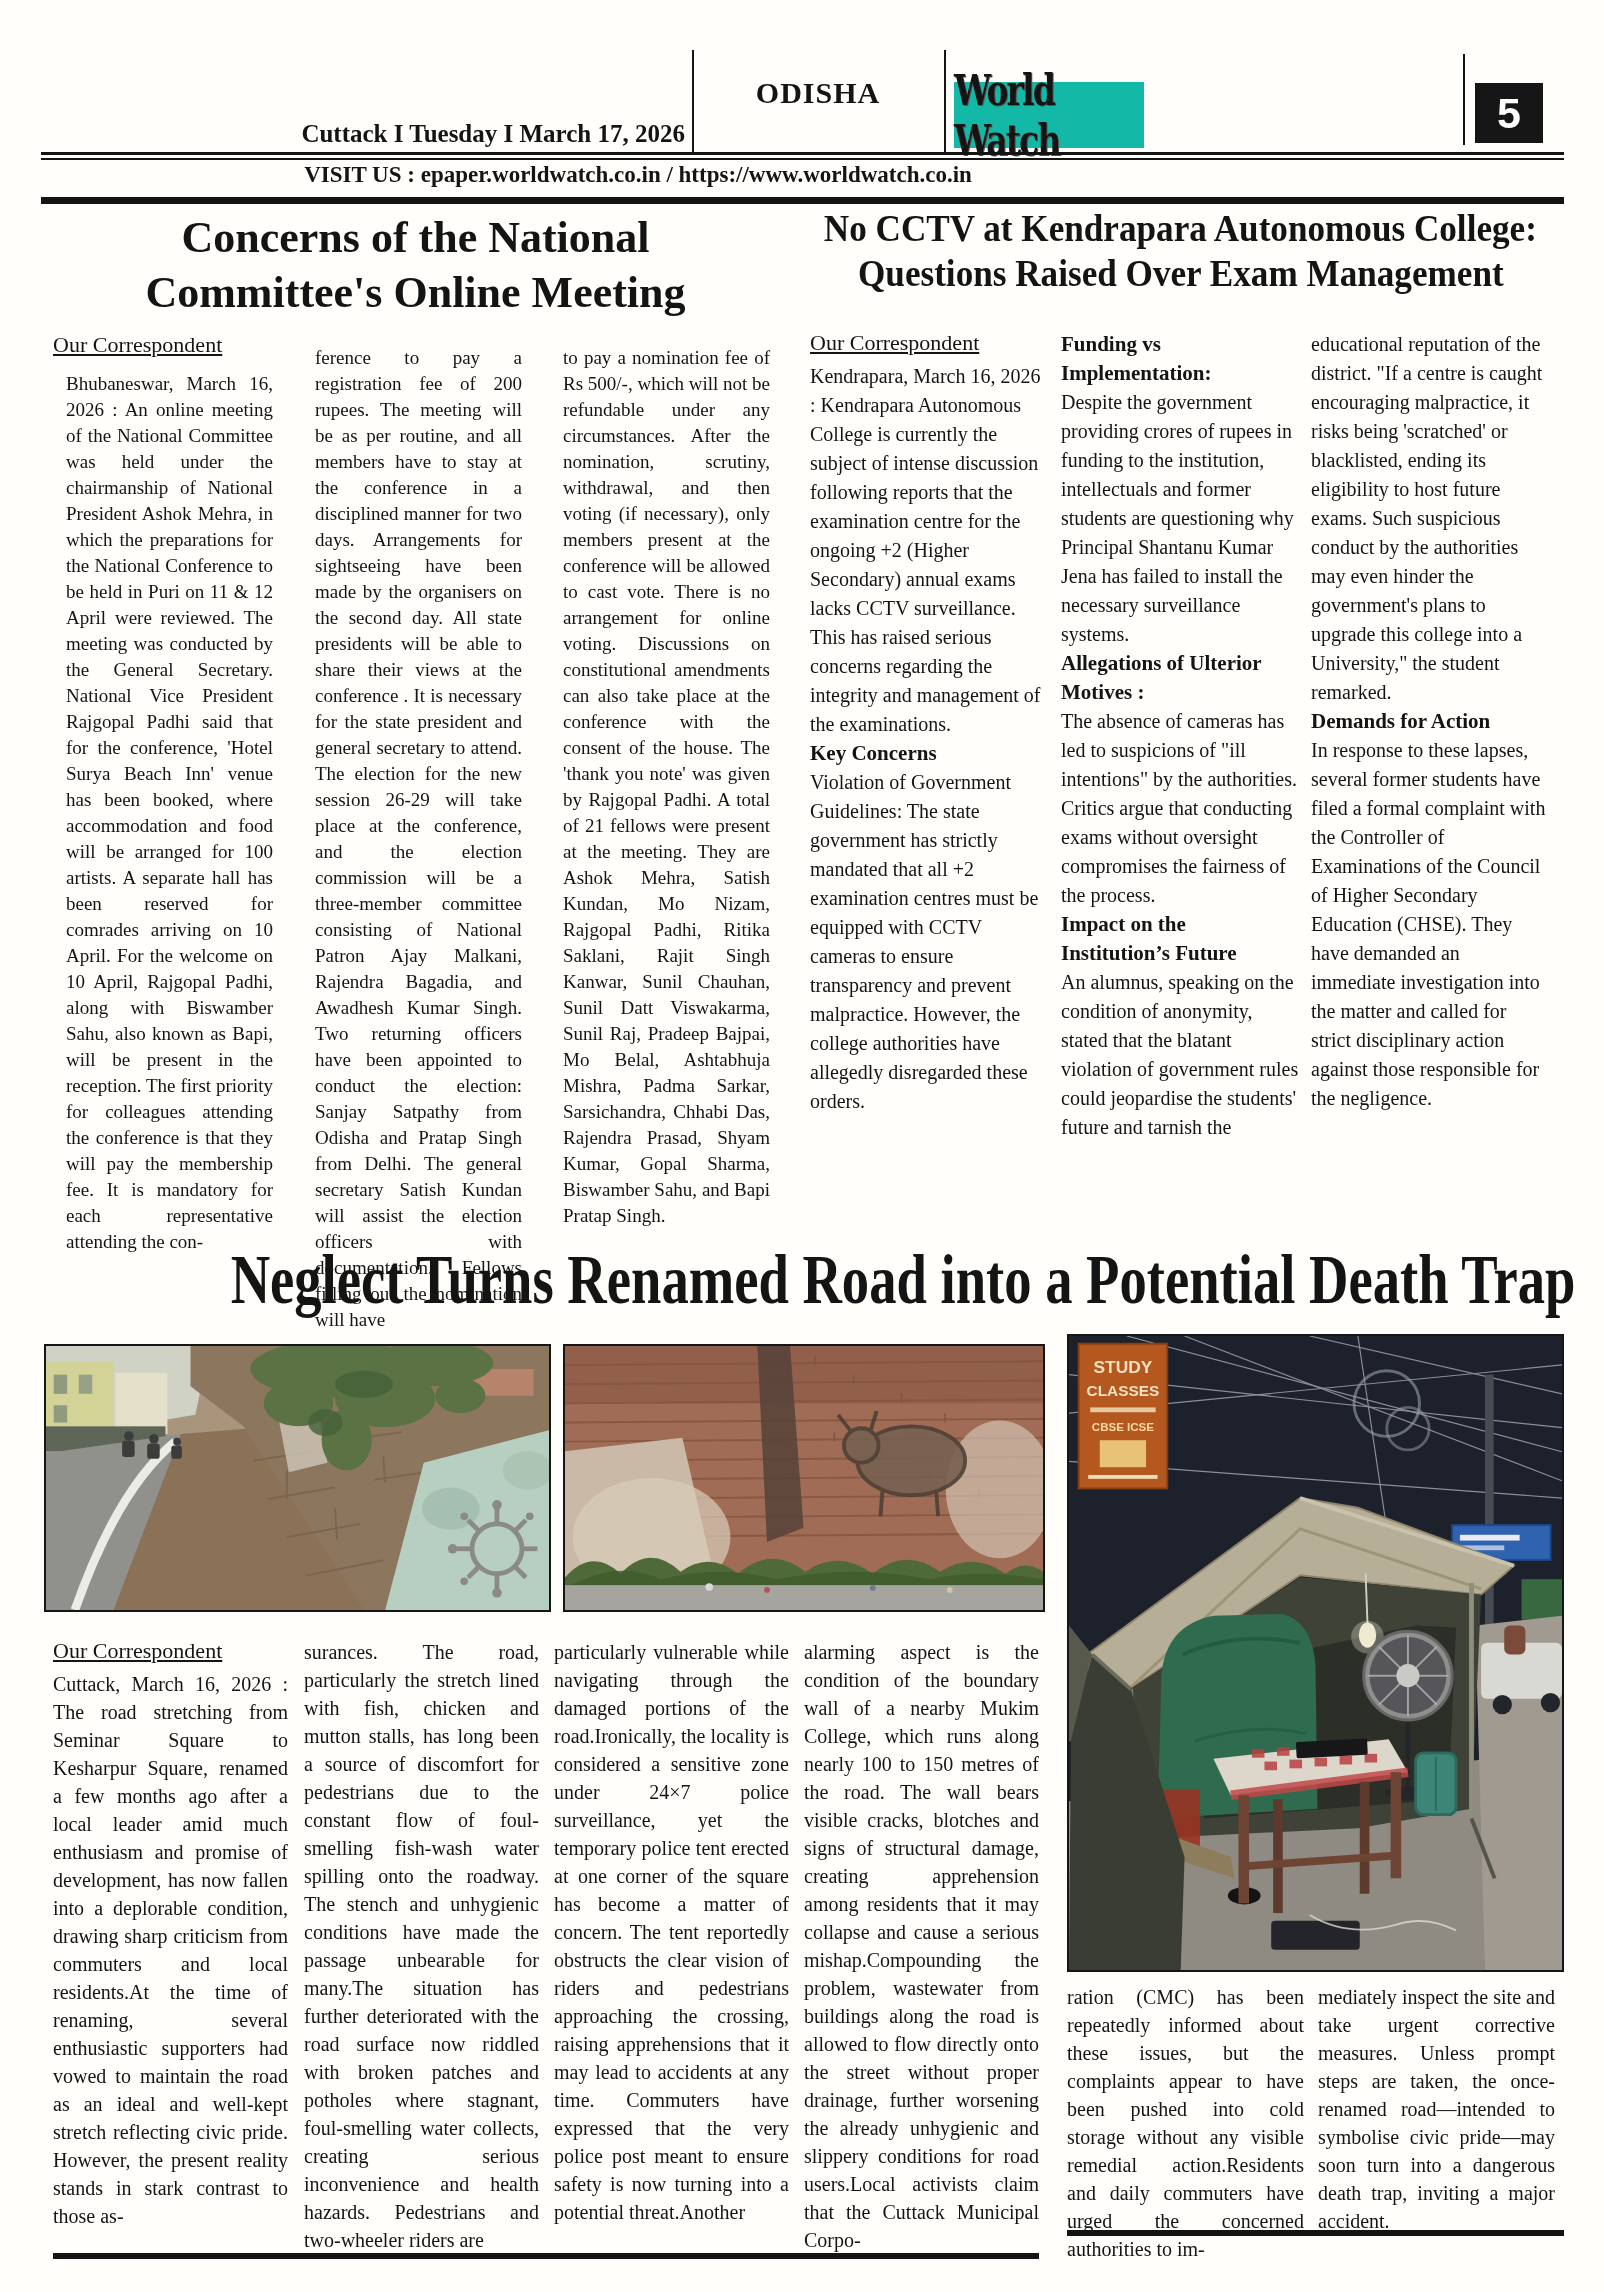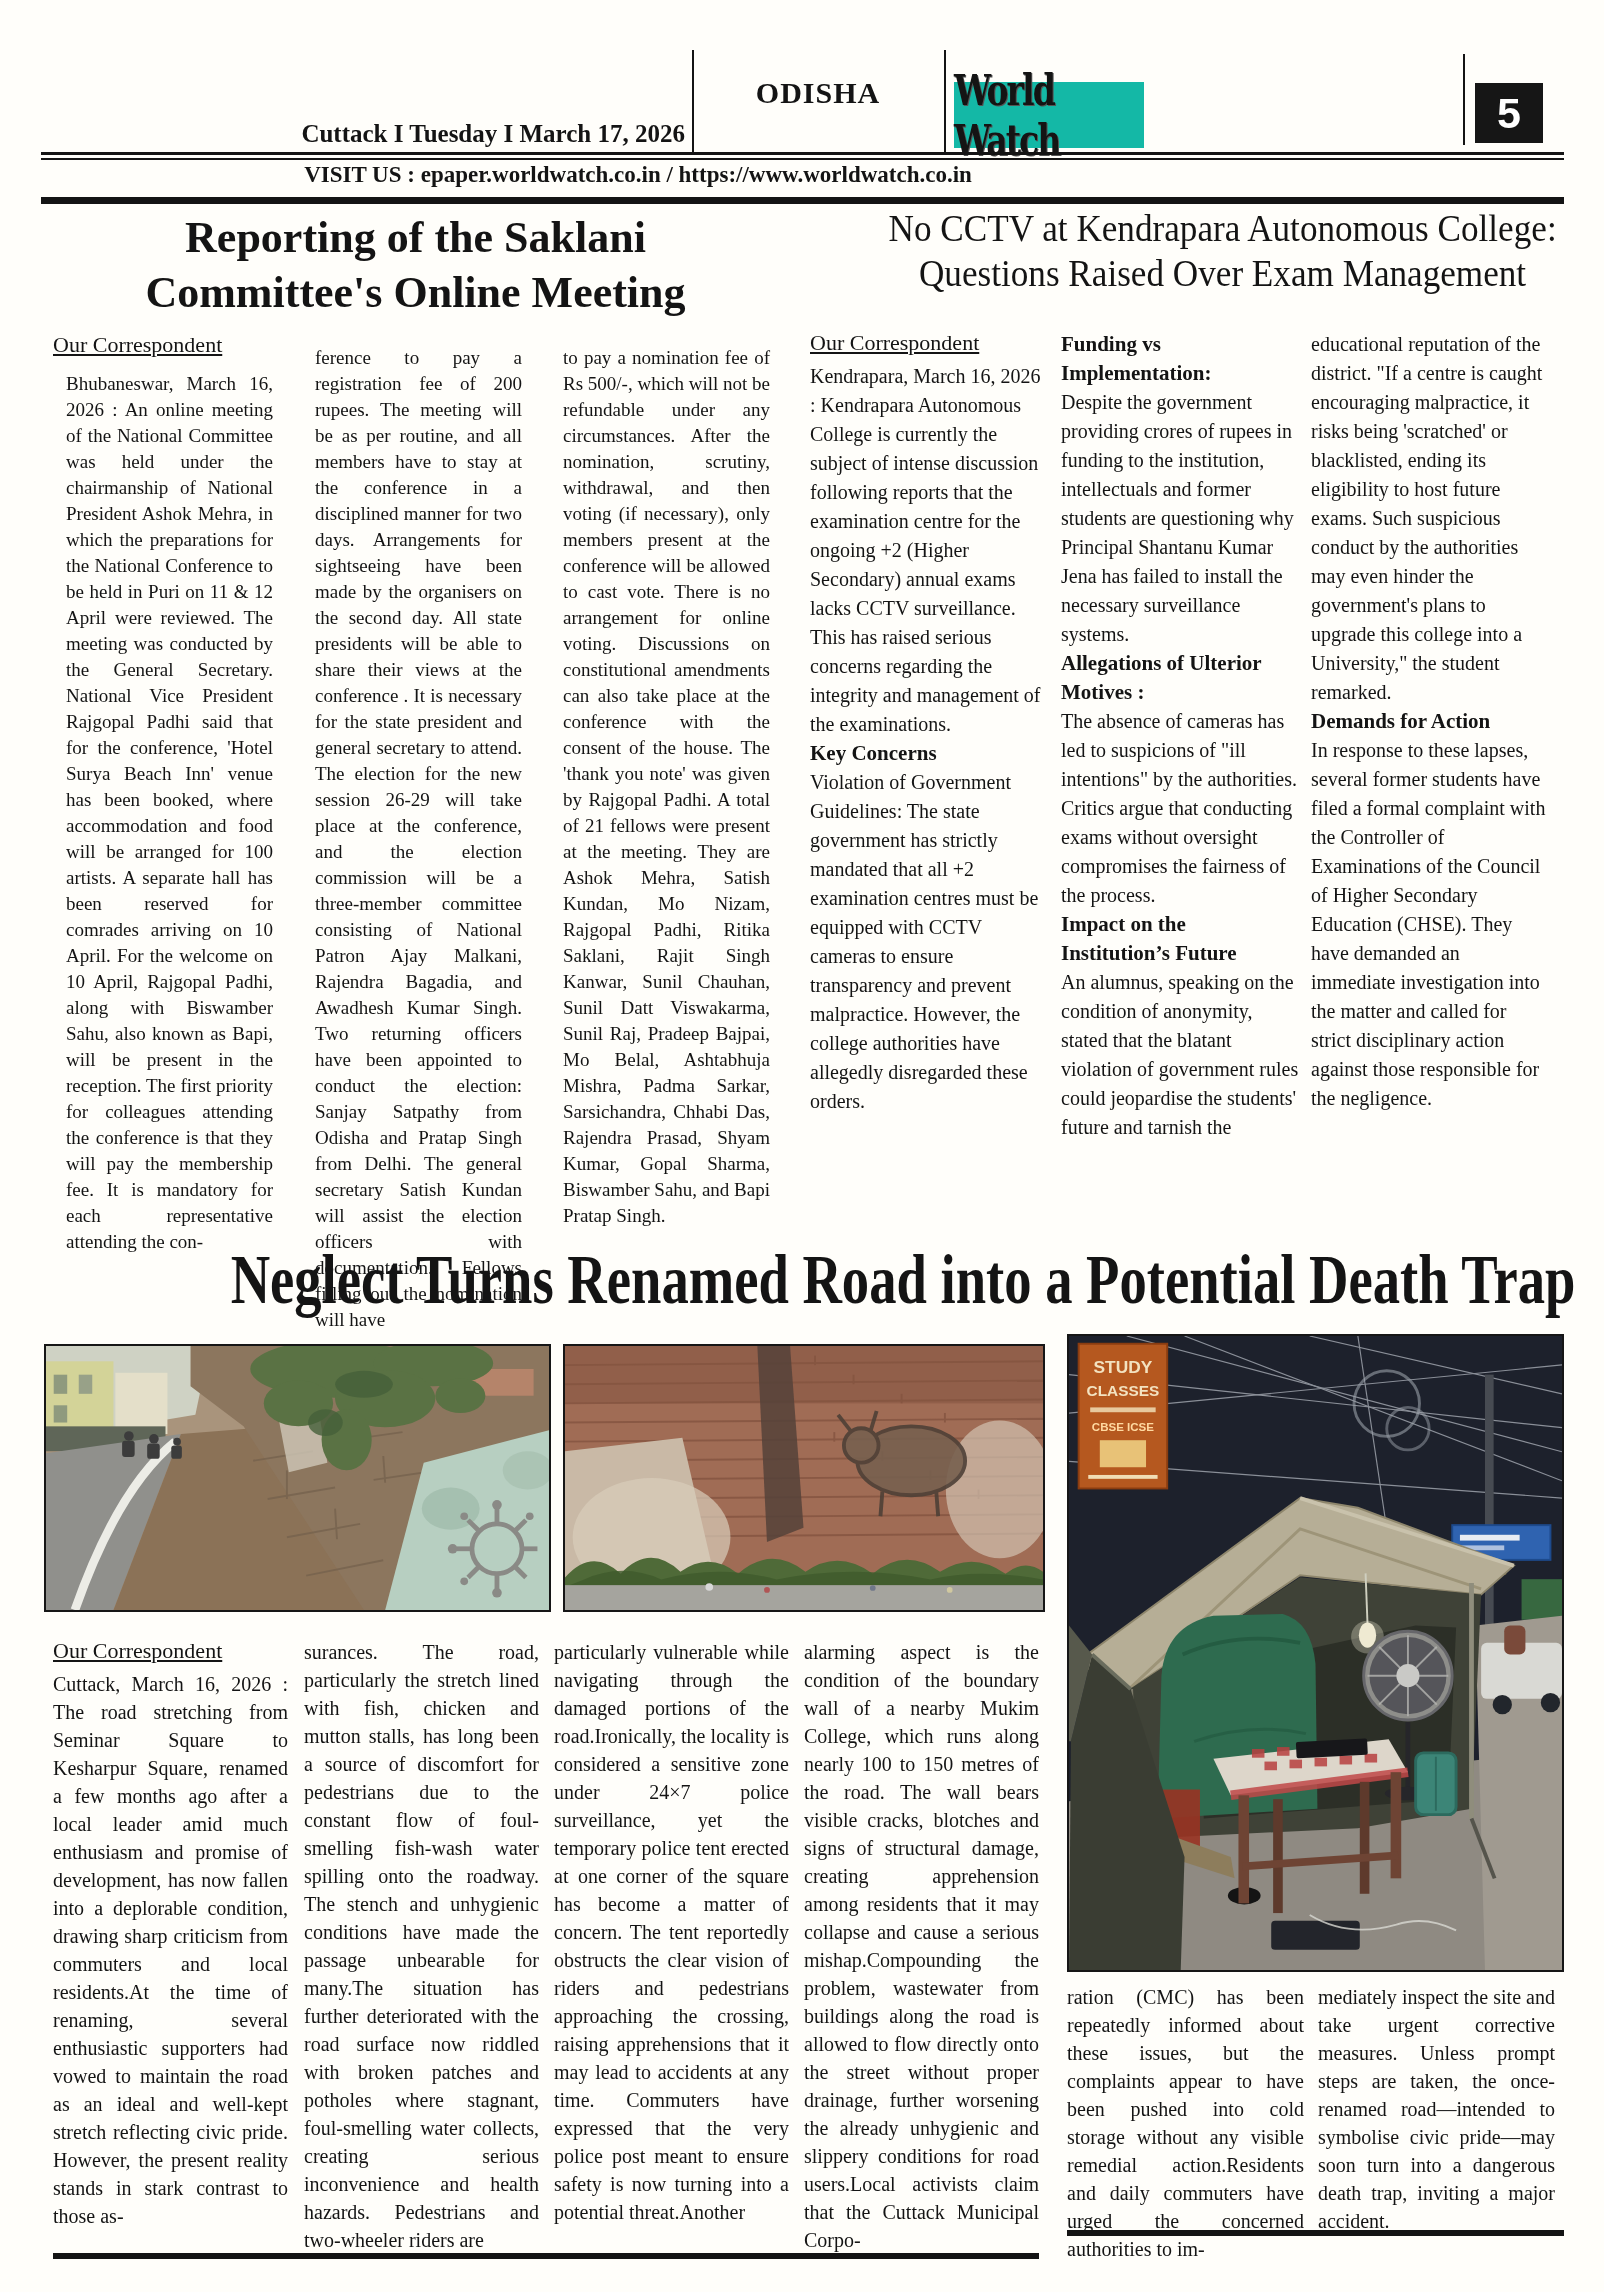--- a/index.html
+++ b/index.html
@@ -20,22 +20,22 @@
             text-shadow:1px 1px 0 #555}
   .pagenum{position:absolute;left:1475px;top:83px;width:68px;height:60px;background:#161616;
            color:#fff;font-family:"Liberation Sans",sans-serif;font-weight:bold;font-size:43px;
            display:flex;align-items:center;justify-content:center}
   .visit{position:absolute;left:41px;top:162px;width:1194px;text-align:center;
          font-weight:bold;font-size:23px}
 
   
   .headline1{position:absolute;left:41px;top:210px;width:749px;text-align:center;
              font-weight:bold;font-size:44px;line-height:55px}
-  .headline2{position:absolute;left:843px;top:206px;width:759px;text-align:center;
-             font-weight:normal;font-size:37px;line-height:45px}
+  .headline2{position:absolute;left:801px;top:206px;width:759px;text-align:center;
+             font-weight:bold;font-size:37px;line-height:45px}
   .headline2 span{display:inline-block;transform:scaleX(.95);transform-origin:center;white-space:nowrap}
   .headline3{position:absolute;left:41px;top:1240px;width:1523px;text-align:center}
   .headline3 span{display:inline-block;font-weight:bold;font-size:70px;white-space:nowrap;
                   transform:scaleX(.78);transform-origin:center}
 
   
   .col{position:absolute;width:233px}
   .byline{font-size:22px;text-decoration:underline;margin:0 0 5.8px 0}
   .a1 p{font-size:19px;line-height:26px;margin:13px;text-align:justify}
   .a2 p{font-size:20px;line-height:29px;margin:0;text-align:left}
@@ -58,21 +58,21 @@
       <span>World Watch</span>
     </div>
   <div class="vline" style="left:1463px;top:54px;height:91px"></div>
   <div class="pagenum">5</div>
   <div class="hline" style="left:41px;top:152px;width:1523px;height:2.9px"></div>
   <div class="hline" style="left:41px;top:158px;width:1523px;height:1.9px"></div>
   <div class="visit">VISIT US : epaper.worldwatch.co.in / https://www.worldwatch.co.in</div>
   <div class="hline" style="left:41px;top:197px;width:1523px;height:6.8px"></div>
 
   <div class="headline1">
-    <div>Reporting of the Saklani</div>
+    <div>Concerns of the National</div>
     <div>Committee's Online Meeting</div>
   </div>
   <div class="col a1" style="left:53px;top:332px">
     <div class="byline">Our Correspondent</div>
     <p>Bhubaneswar, March 16, 2026 : An online meeting of the National Committee was held under the chairmanship of National President  Ashok Mehra, in which the preparations for the National Conference to be held in Puri on 11 &amp; 12 April were reviewed. The meeting was conducted by the General Secretary. National Vice President Rajgopal Padhi said that for the conference, 'Hotel Surya Beach Inn' venue has been booked, where accommodation and food will be arranged for 100 artists. A separate hall has been reserved for comrades arriving on 10 April. For the welcome on 10 April, Rajgopal Padhi, along with Biswamber Sahu, also known as Bapi, will be present in the reception. The first priority for colleagues attending the conference is that they will pay the membership fee. It is mandatory for each representative attending the con-</p>
   </div>
   <div class="col a1" style="left:302px;top:332px">
     <p>ference to pay a registration fee of 200 rupees. The meeting will be as per routine, and all members have to stay at the conference in a disciplined manner for two days. Arrangements for sightseeing have been made by the organisers on the second day. All state presidents will be able to share their views at the conference . It is necessary for the state president and general secretary to attend. The election for the new session 26-29 will take place at the conference, and the election commission will be a three-member committee consisting of National Patron Ajay Malkani, Rajendra Bagadia, and Awadhesh Kumar Singh. Two returning officers have been appointed to conduct the election: Sanjay Satpathy from Odisha and Pratap Singh from Delhi. The general secretary Satish Kundan will assist the election officers with documentation. Fellows filling out the nomination will have</p>
   </div>
   <div class="col a1" style="left:550px;top:332px">

